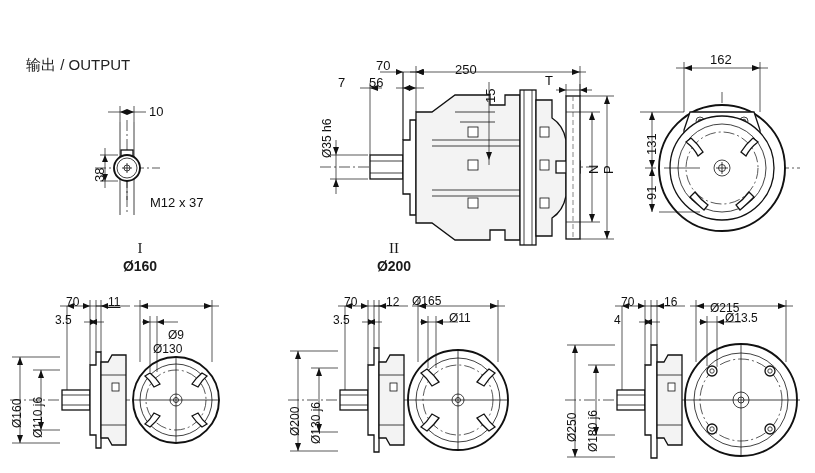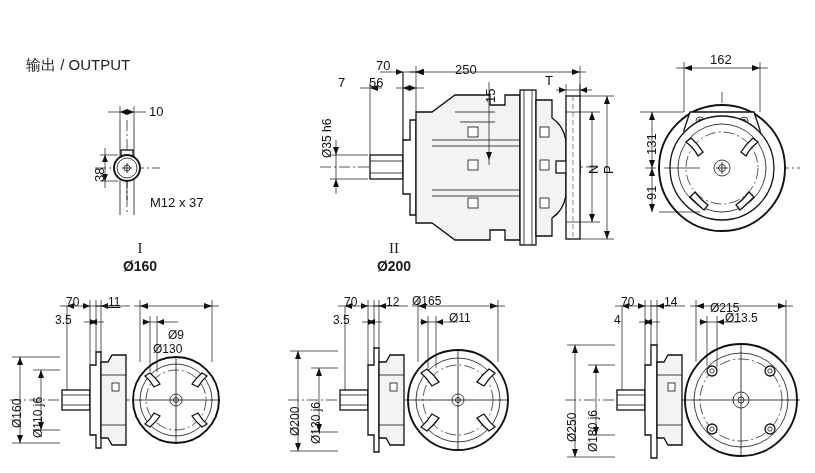--- a/index.html
+++ b/index.html
@@ -414,20 +414,20 @@
     <line class="dim" x1="575" y1="345" x2="575" y2="457"></line>
     <polygon class="arw" points="575,345 572,353 578,353"></polygon>
     <polygon class="arw" points="575,457 572,449 578,449"></polygon>
     <line class="dim" x1="588" y1="365" x2="615" y2="365"></line>
     <line class="dim" x1="588" y1="435" x2="615" y2="435"></line>
     <line class="dim" x1="596" y1="365" x2="596" y2="435"></line>
     <polygon class="arw" points="596,365 593,373 599,373"></polygon>
     <polygon class="arw" points="596,435 593,427 599,427"></polygon>
   </svg>
   <div class="lab sm" style="left:621px;top:295px;">70</div>
-  <div class="lab sm" style="left:664px;top:295px;">14</div>
+  <div class="lab sm" style="left:664px;top:295px;">16</div>
   <div class="lab sm" style="left:614px;top:313px;">4</div>
   <div class="lab sm" style="left:710px;top:294px;margin-top:7px;">Ø215</div>
   <div class="lab sm" style="left:725px;top:311px;">Ø13.5</div>
   <div class="lab rot sm" style="left:565px;top:442px;">Ø250</div>
   <div class="lab rot sm" style="left:586px;top:452px;">Ø180 j6</div>
 
 </div>
 
 </body></html>

